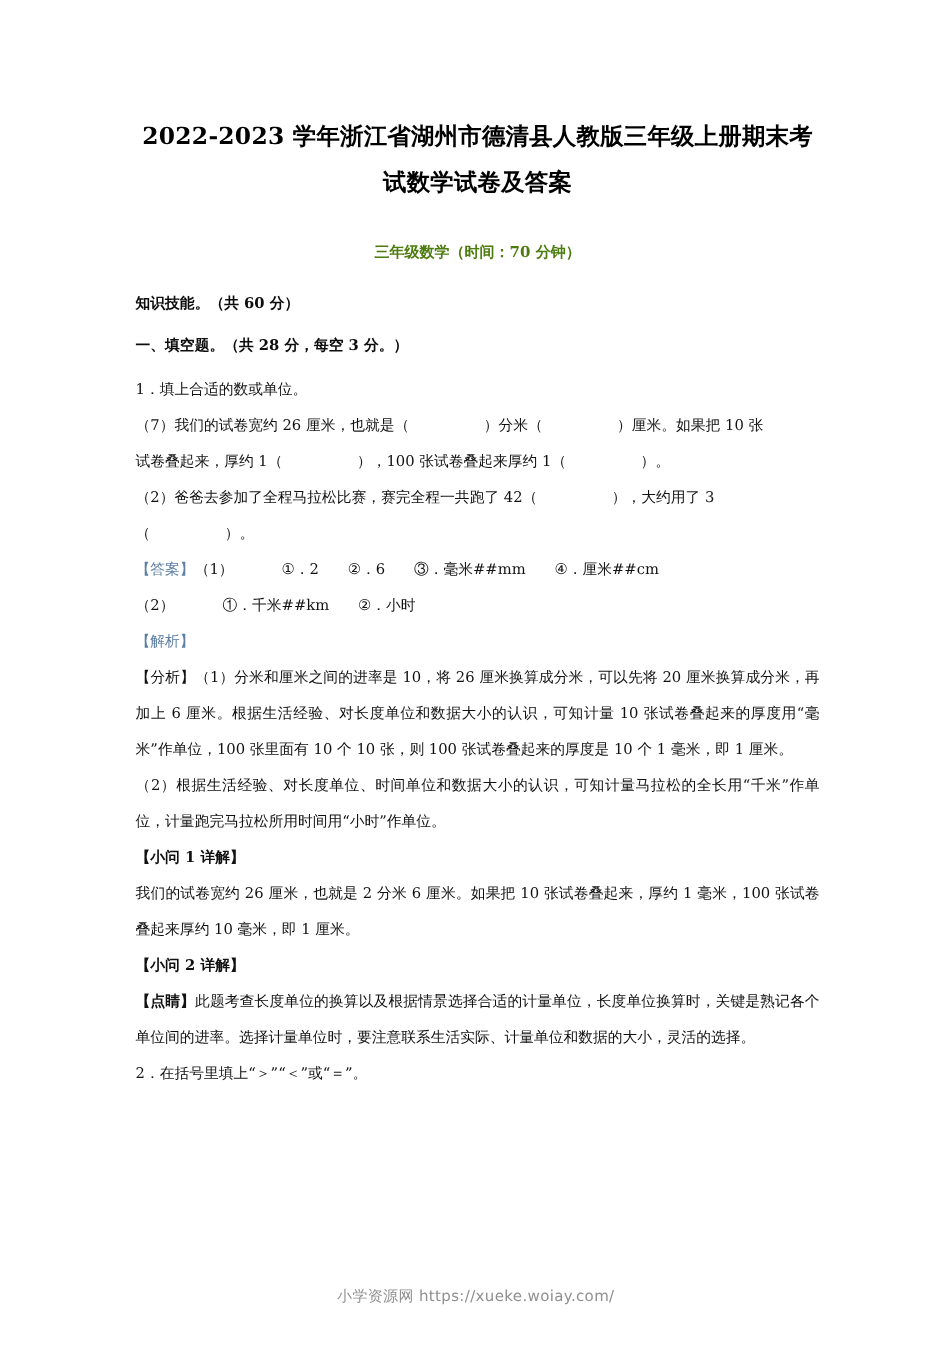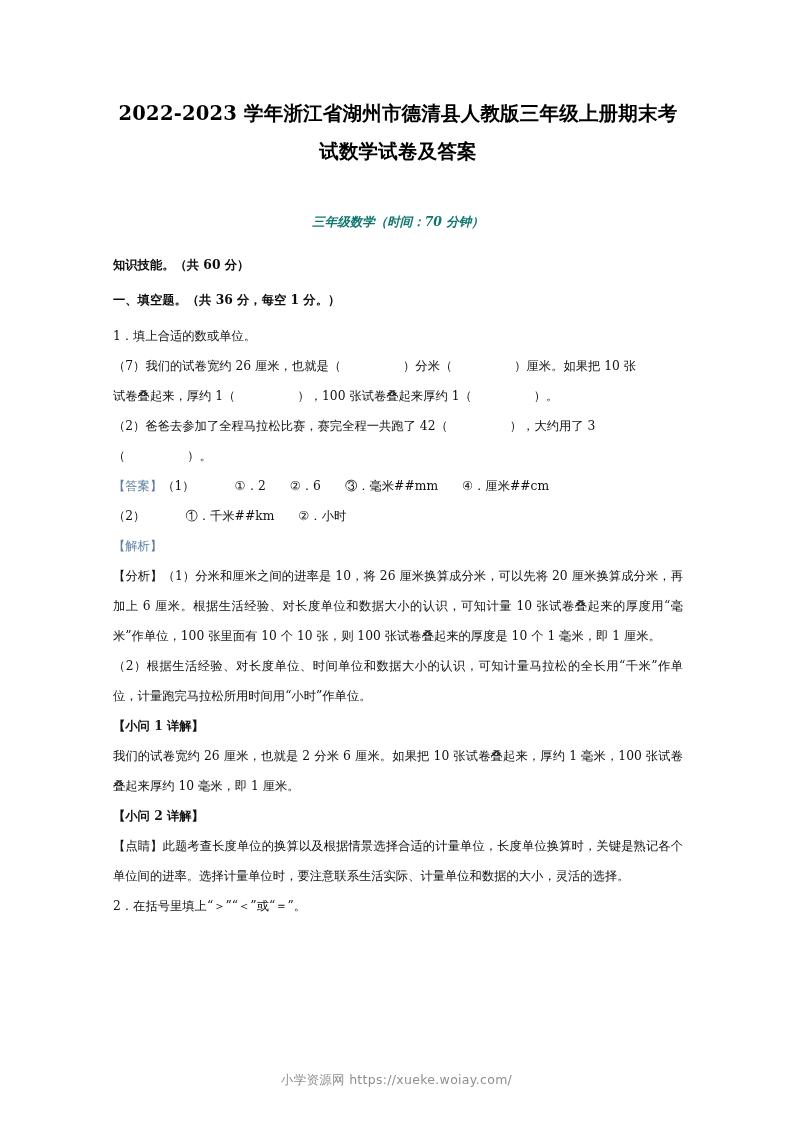--- a/index.html
+++ b/index.html
@@ -39,24 +39,23 @@
     color: #000;
     margin: 0;
     padding: 0 4px;
   }
 
   
   .subtitle {
     text-align: center;
     font-size: 12.5px;
     font-weight: bold;
-    margin-top: 38px;
+    margin-top: 26px;
     line-height: 26px;
-    color: #0f766e;
-    font-style: italic;
+    color: #4d7c0f;
   }
 
   
   .para {
     font-size: 12.3px;
     line-height: 30px;
     color: #111;
     text-align: justify;
     text-justify: inter-ideograph;
     margin: 0;
@@ -98,21 +97,21 @@
 
 <div class="page">
   <div class="content">
 
     <h1 class="doc-title">2022-2023 学年浙江省湖州市德清县人教版三年级上册期末考试数学试卷及答案</h1>
 
     <div class="subtitle">三年级数学（时间：70 分钟）</div>
 
     <div class="section-head" style="margin-top:14px;">知识技能。（共 60 分）</div>
 
-    <div class="section-head" style="margin-top:4px;">一、填空题。（共 36 分，每空 1 分。）</div>
+    <div class="section-head" style="margin-top:4px;">一、填空题。（共 28 分，每空 3 分。）</div>
 
     <div class="para" style="margin-top:6px;">1．填上合适的数或单位。</div>
 
     <div class="para">
       <span>（7）我们的试卷宽约 26 厘米，也就是（</span><span class="gap-m"></span><span>）分米（</span><span class="gap-m"></span><span>）厘米。如果把 10 张</span>
     </div>
 
     <div class="para">
       <span>试卷叠起来，厚约 1（</span><span class="gap-m"></span><span>），100 张试卷叠起来厚约 1（</span><span class="gap-m"></span><span>）。</span>
     </div>
@@ -142,21 +141,21 @@
     <div class="para">（2）根据生活经验、对长度单位、时间单位和数据大小的认识，可知计量马拉松的全长用“千米”作单位，计量跑完马拉松所用时间用“小时”作单位。</div>
 
     <div class="para bold">【小问 1 详解】</div>
 
     <div class="para">我们的试卷宽约 26 厘米，也就是 2 分米 6 厘米。如果把 10 张试卷叠起来，厚约 1 毫米，100 张试卷叠起来厚约 10 毫米，即 1 厘米。</div>
 
     <div class="para bold">【小问 2 详解】</div>
 
 
     <div class="para">
-      <span style="font-weight:normal;">【点睛】</span><span>此题考查长度单位的换算以及根据情景选择合适的计量单位，长度单位换算时，关键是熟记各个单位间的进率。选择计量单位时，要注意联系生活实际、计量单位和数据的大小，灵活的选择。</span>
+      <span style="font-weight:bold;">【点睛】</span><span>此题考查长度单位的换算以及根据情景选择合适的计量单位，长度单位换算时，关键是熟记各个单位间的进率。选择计量单位时，要注意联系生活实际、计量单位和数据的大小，灵活的选择。</span>
     </div>
 
     <div class="para">2．在括号里填上“＞”“＜”或“＝”。</div>
 
   </div>
 
   <div class="watermark">
     <span class="wm-cn">小学资源网</span>&nbsp;<span>https://xueke.woiay.com/</span>
   </div>
 </div>

